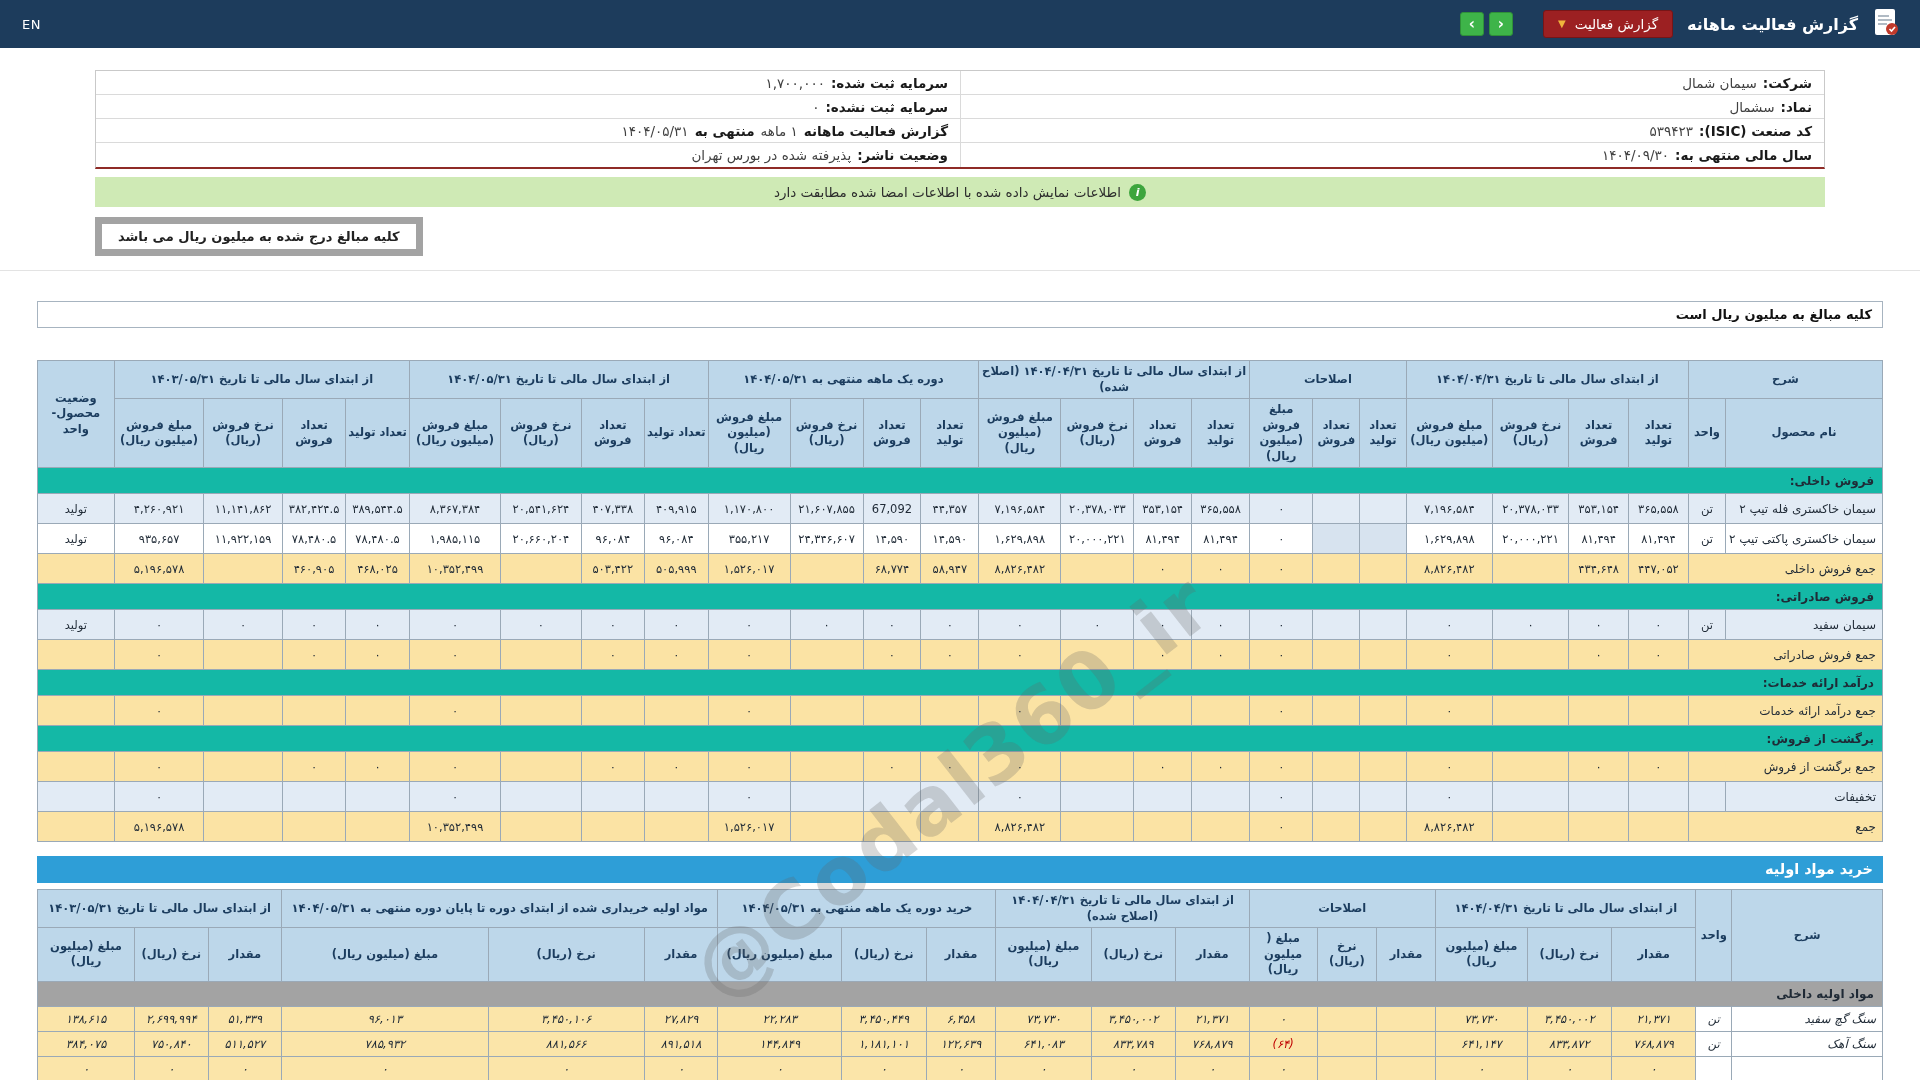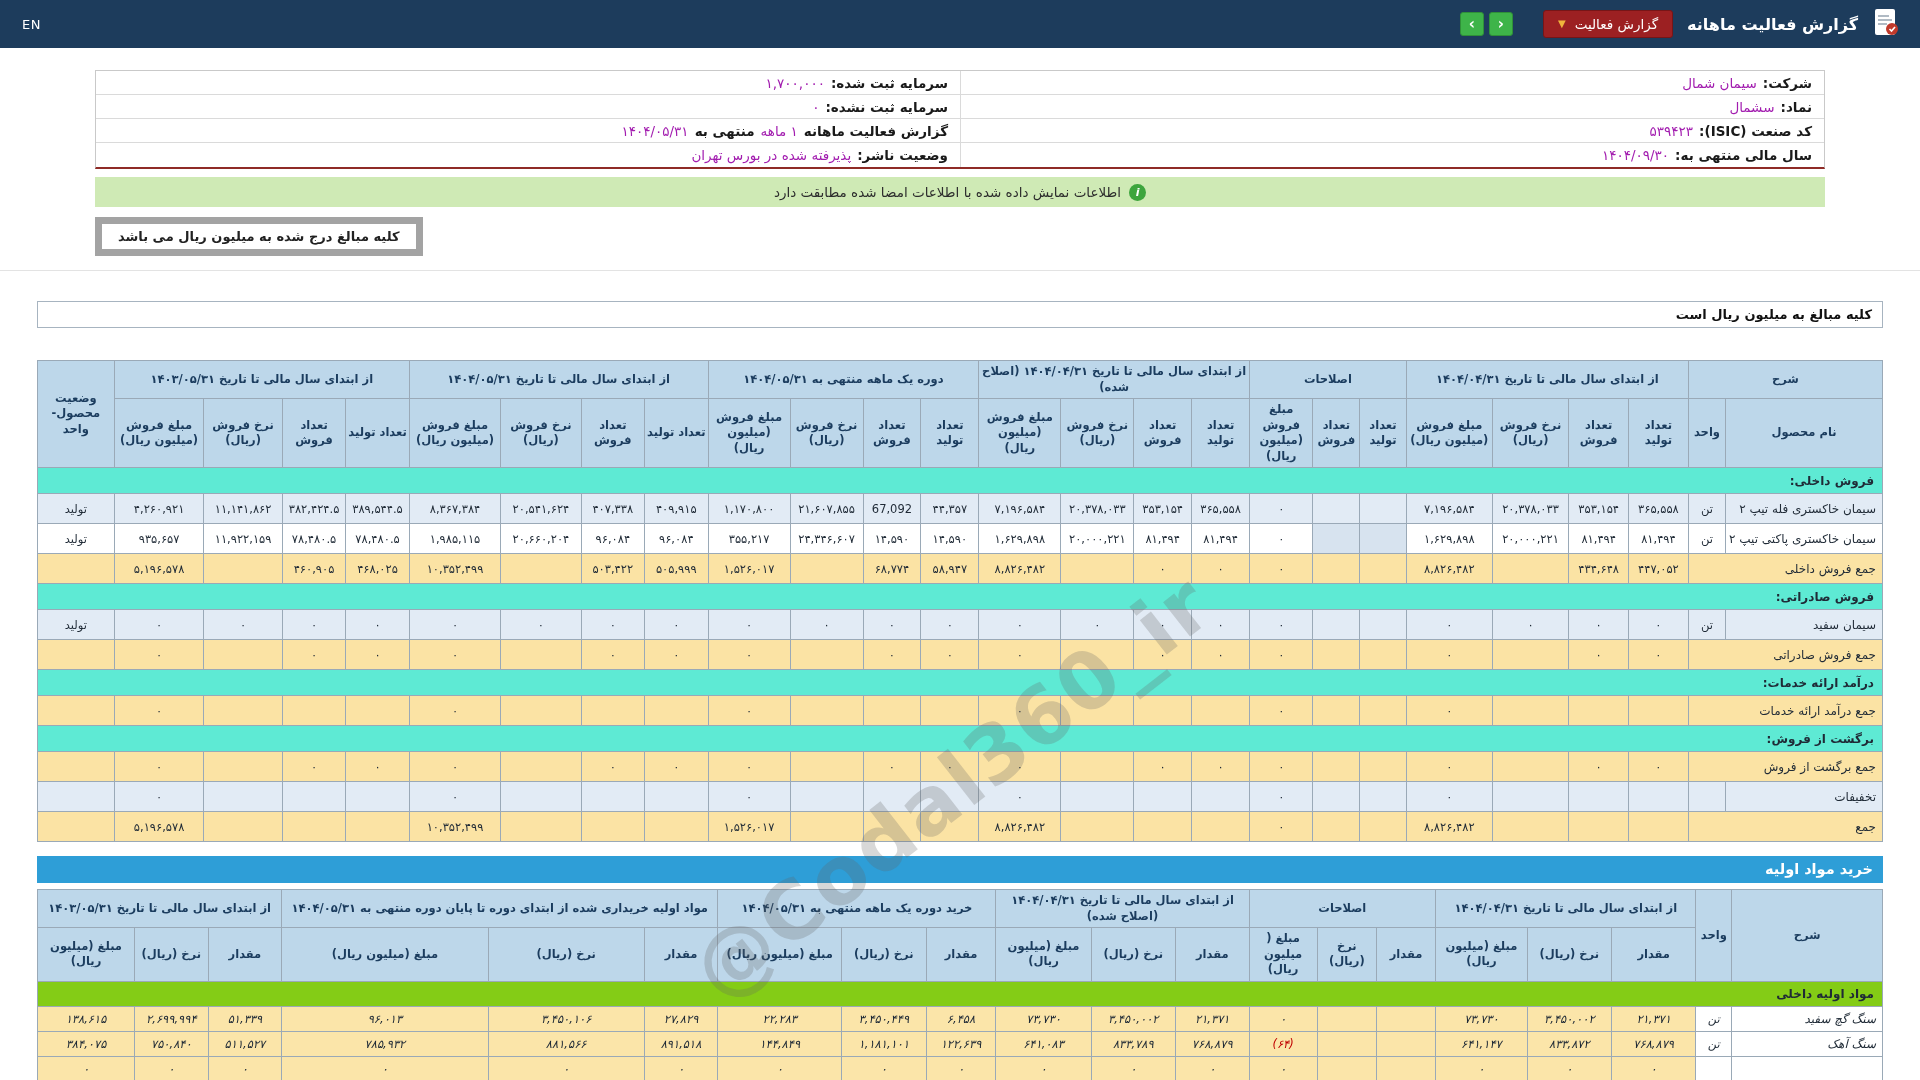--- a/index.html
+++ b/index.html
@@ -23,21 +23,21 @@
   .en-link{color:#fff;font-size:13px;text-decoration:none;letter-spacing:.5px;cursor:pointer;}
 
   
   .info-wrap{width:1730px;margin:22px auto 0;border:1px solid #c9c9c9;
     border-bottom:2px solid #8f2b26;display:grid;grid-template-columns:1fr 1fr;}
   .info-col:first-child{border-left:1px solid #dadada;}
   .info-row{height:24px;padding:0 12px;border-bottom:1px solid #dadada;
     display:flex;align-items:center;gap:6px;font-size:13.5px;white-space:nowrap;}
   .info-col .info-row:last-child{border-bottom:none;}
   .il{font-weight:bold;color:#1a1a1a;}
-  .iv{color:#a21caf;}
+  .iv{color:#404040;}
 
   .banner{width:1730px;margin:8px auto 0;background:#cfeab5;height:30px;display:flex;
     align-items:center;justify-content:center;gap:8px;font-size:13.5px;color:#2d2d2d;}
   .info-dot{width:17px;height:17px;border-radius:50%;background:#3da53d;color:#fff;
     font-size:11px;font-weight:bold;font-style:italic;display:flex;align-items:center;
     justify-content:center;flex:0 0 auto;}
   .unitbtn-row{width:1730px;margin:10px auto 0;display:flex;justify-content:flex-end;}
   .unitbtn{border:7px solid #a3a3a3;background:#fff;font-size:13px;font-weight:bold;
     padding:5px 16px;color:#222;font-family:inherit;}
   .head-divider{margin-top:14px;border-bottom:1px solid #e3e3e3;}
@@ -49,28 +49,28 @@
   .tbl-note{border:1px solid #a7b4c0;height:27px;line-height:25px;font-size:13px;
     font-weight:bold;color:#111;padding:0 10px;margin-bottom:32px;background:#fff;}
   .gap{height:14px;}
   table{width:100%;border-collapse:collapse;table-layout:fixed;}
   th,td{border:1px solid #9aa9b7;}
   th{background:#bdd7ea;color:#1b3c5e;font-size:11.5px;font-weight:bold;
     padding:3px 2px;line-height:1.35;text-align:center;}
   td{font-size:11.5px;color:#1f2a36;text-align:center;padding:0 2px;height:30px;
     white-space:nowrap;overflow:hidden;background:#fff;}
   td.nm{text-align:right;padding-right:6px;white-space:normal;font-size:12px;}
-  td.sec{text-align:right;font-weight:bold;padding-right:8px;background:#5eead4;
+  td.sec{text-align:right;font-weight:bold;padding-right:8px;background:#14b8a6;
     height:26px;font-size:12px;}
   tr.alt td{background:#e2ebf5;}
   tr.r-total td{background:#fbe3a4;}
   td.adj{background:#d7e3ef;}
   td.neg{color:#c00000;}
   #materials-table td{height:25px;}
-  #materials-table tr.r-section td.sec{background:#84cc16;}
+  #materials-table tr.r-section td.sec{background:#a3a3a3;}
   #materials-table tr.r-product td{background:#fbe5a9;font-style:italic;}
   #materials-table tr.r-product td.nm,
   #materials-table tr.r-product td.un{background:#fff;}
   #materials-table td.adj{background:#d7e3ef;}
 
   .watermark{position:absolute;left:600px;top:440px;transform:rotate(-38deg);
     font-size:80px;font-weight:bold;letter-spacing:2px;color:rgba(100,100,100,.25);
     pointer-events:none;z-index:5;direction:ltr;}
 </style>
 </head>

